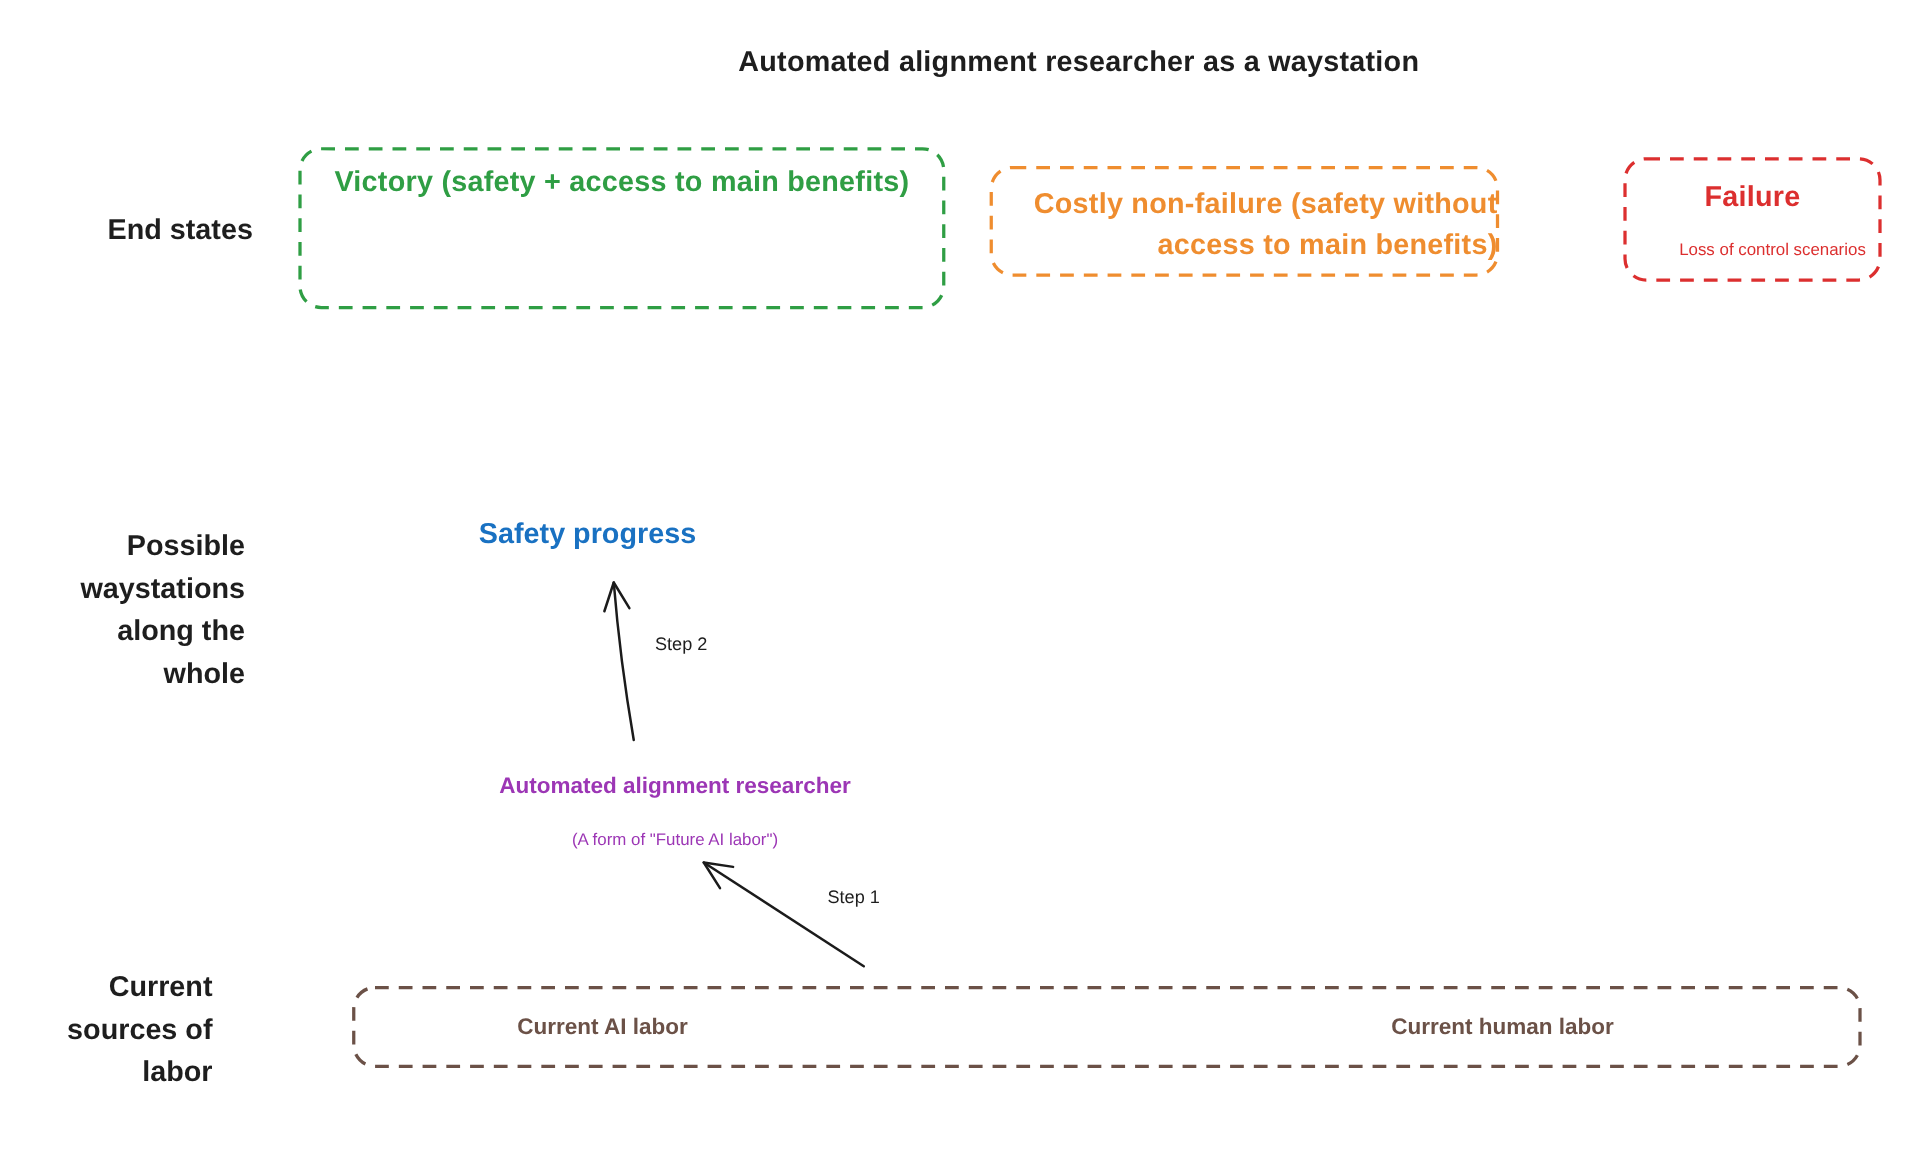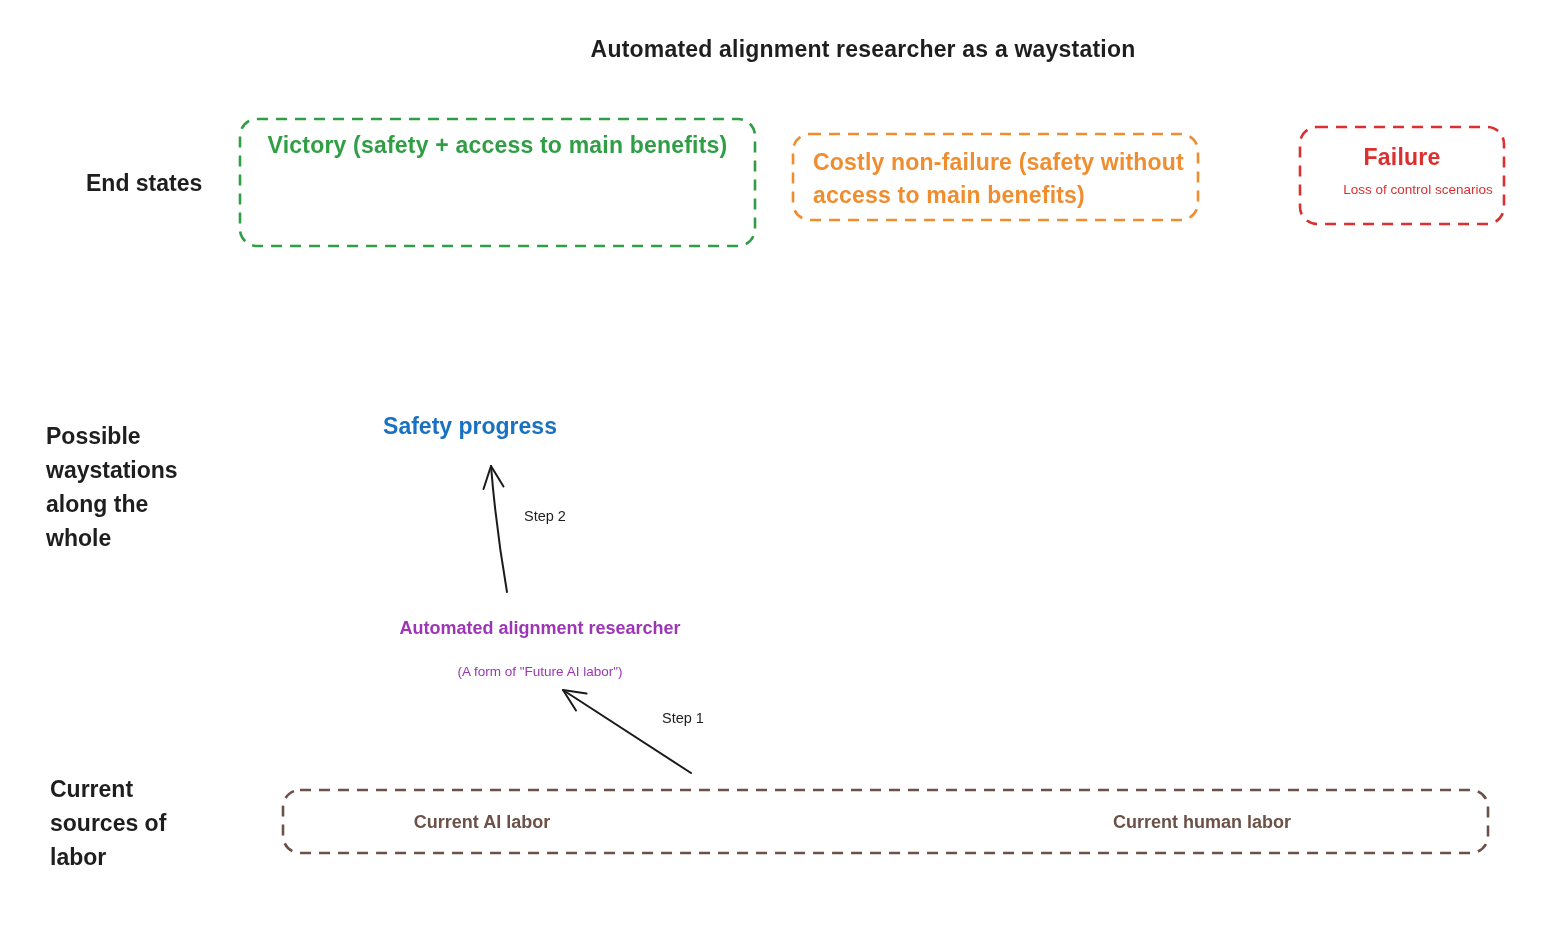--- a/index.html
+++ b/index.html
@@ -9,21 +9,21 @@
     font-family: "Liberation Sans", sans-serif;
     color: var(--ink, #1e1e1e);
   }
   .canvas {
     position: relative;
     width: 1542px;
     height: 936px;
     background: #ffffff;
     overflow: hidden;
   }
-  .abs { position: absolute; }
+  .abs { position: absolute; text-align: right; }
 
   .diagram-title {
     left: 863px; top: 36px;
     transform: translateX(-50%);
     font-size: 23px;
     font-weight: 600;
     white-space: nowrap;
     letter-spacing: 0.2px;
   }
 
@@ -56,20 +56,21 @@
 
   .victory-box rect { stroke: var(--green, #2f9e44); }
   .costly-box  rect { stroke: var(--orange, #ef8d2f); }
   .failure-box rect { stroke: var(--red, #dc2f2f); }
   .labor-box   rect { stroke: var(--brown, #6b5147); }
 
   .box-title {
     font-size: 23px;
     font-weight: 600;
     letter-spacing: 0.2px;
+    text-align: right;
   }
   .box-small {
     font-size: 13.5px;
     font-weight: 500;
     line-height: 1.38;
   }
   .victory-box .box-title {
     margin-top: 13px;
     text-align: center;
     color: var(--green, #2f9e44);
@@ -86,21 +87,21 @@
     line-height: 33px;
     white-space: pre-line;
     color: var(--orange, #ef8d2f);
   }
   .failure-box .box-title {
     margin-top: 17px;
     text-align: center;
     color: var(--red, #dc2f2f);
   }
   .failure-box .box-small {
-    margin-top: 10px;
+    margin-top: 20px;
     text-align: center;
     color: var(--red, #dc2f2f);
     padding-left: 32px;
   }
 
   .ws-safety {
     left: 470px; top: 413px;
     transform: translateX(-50%);
     font-size: 23px; font-weight: 600;
     color: var(--blue, #1971c2);

